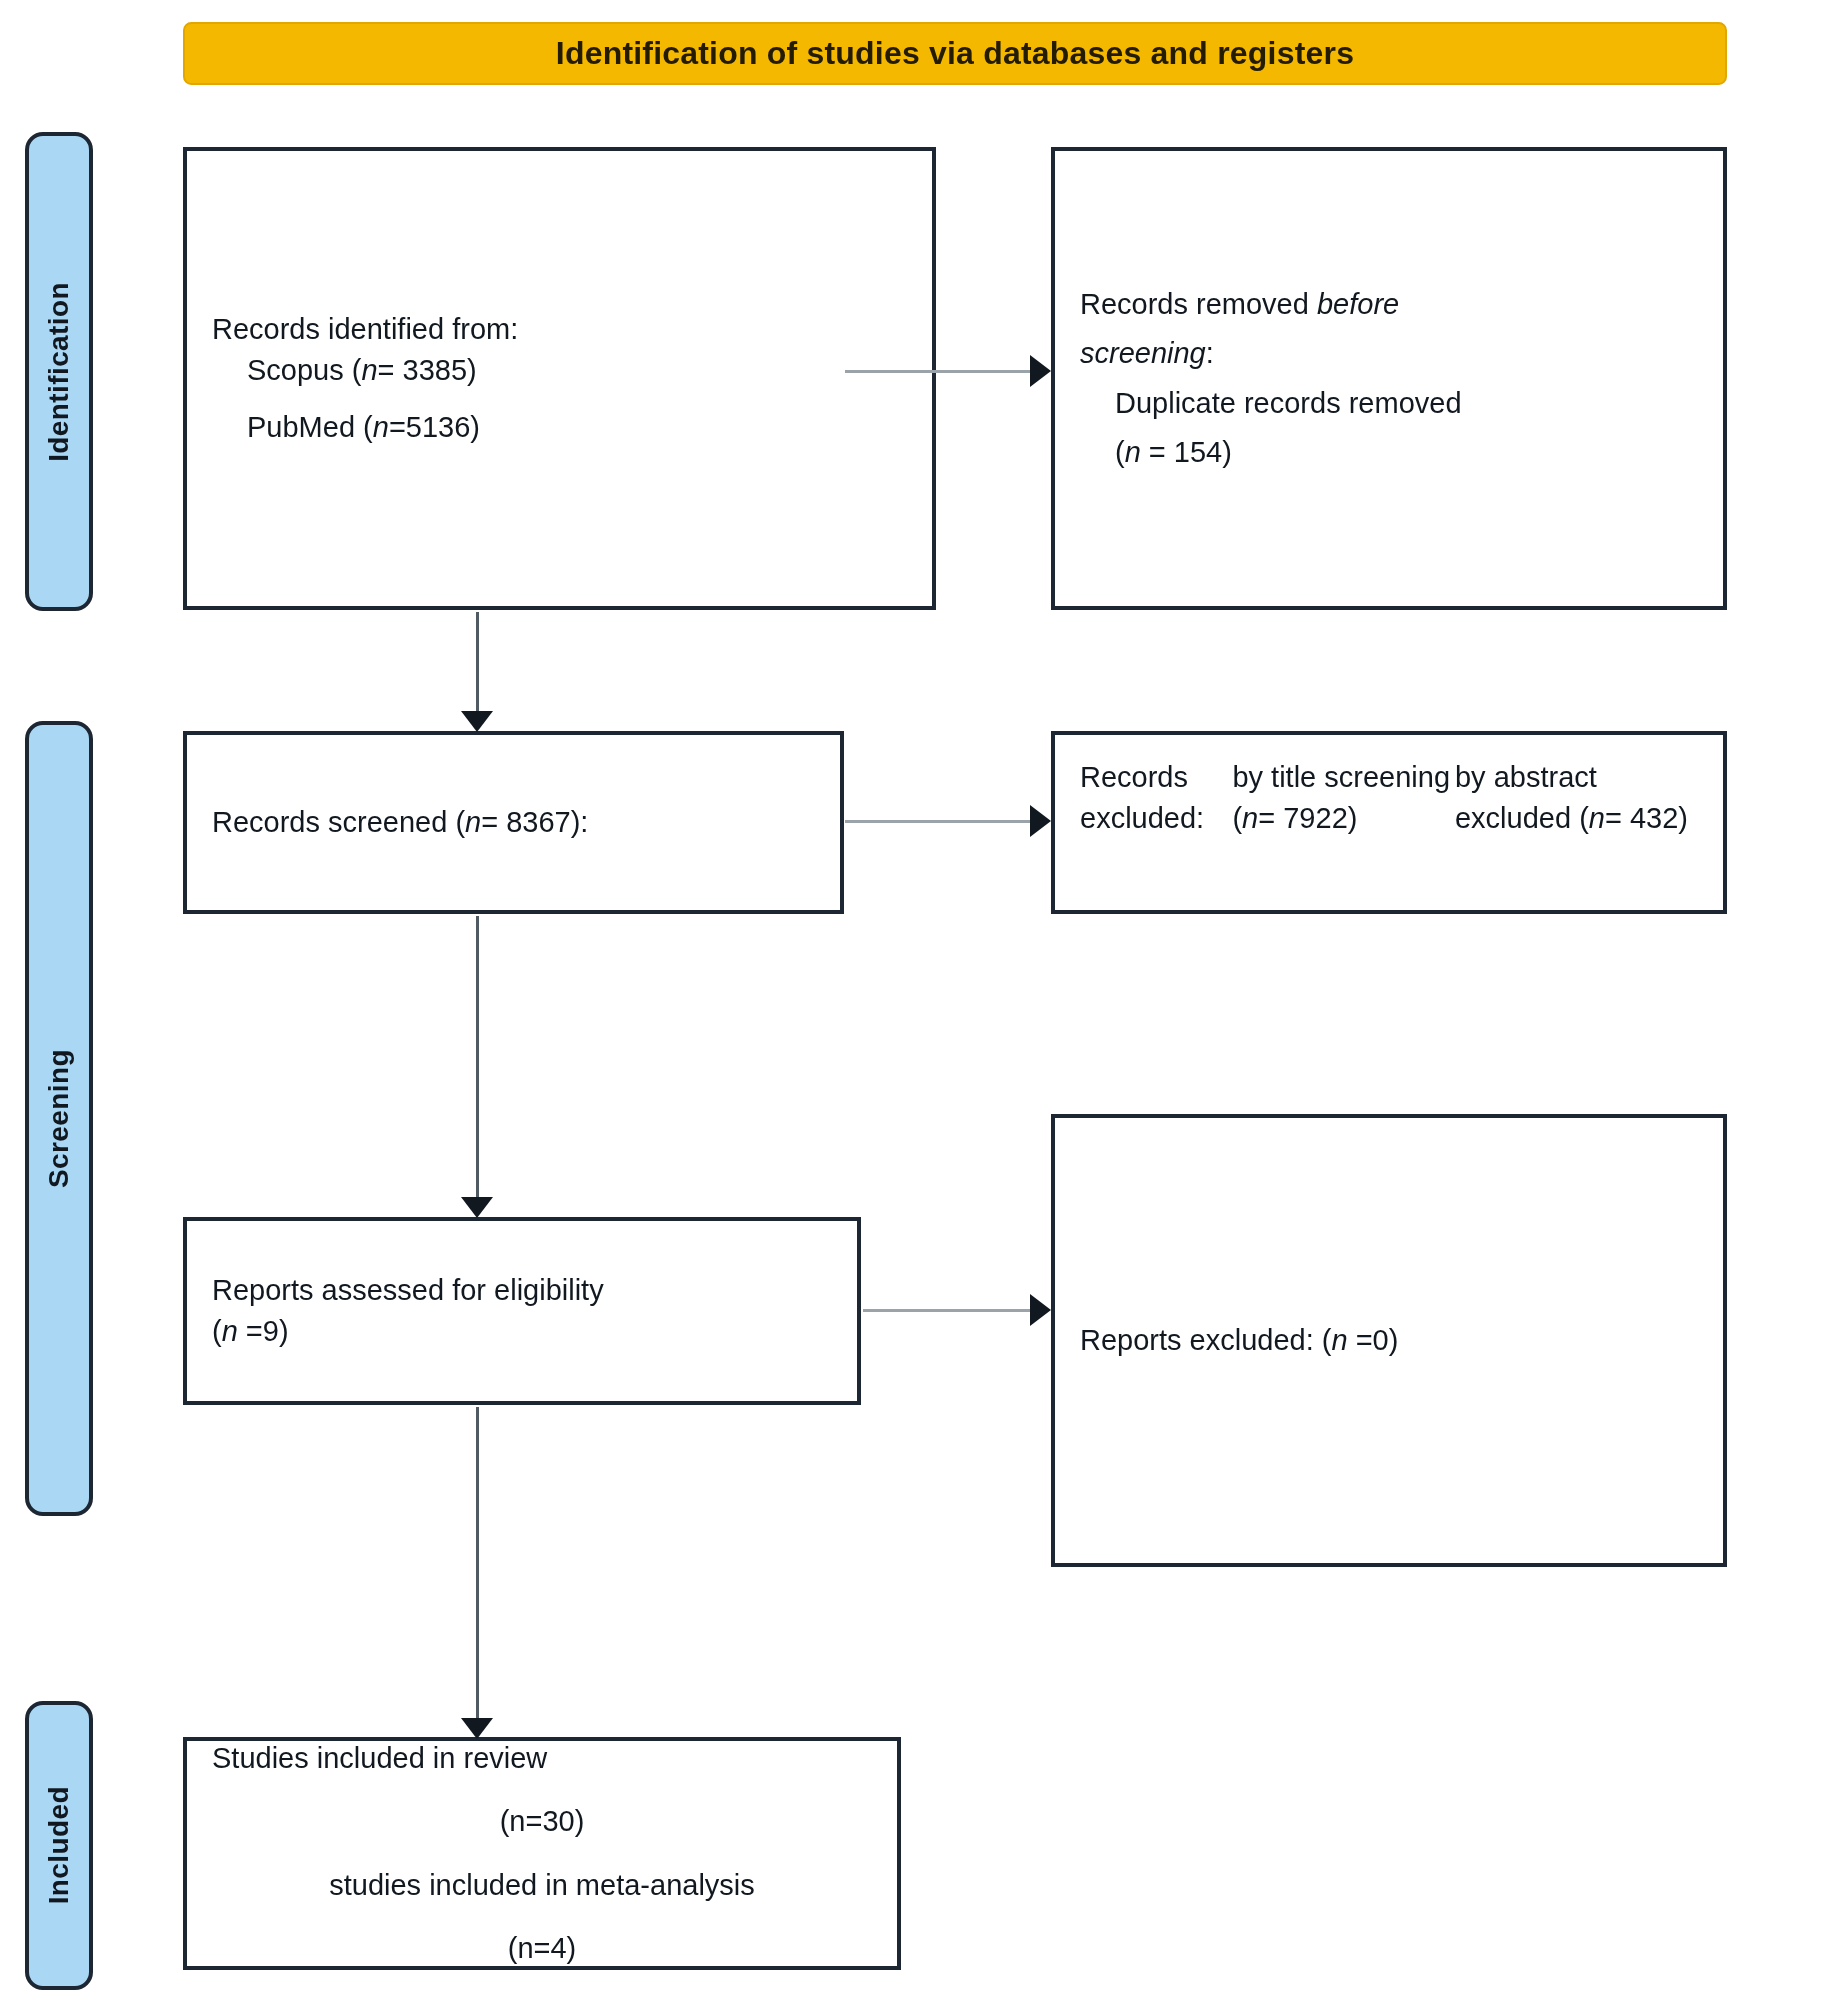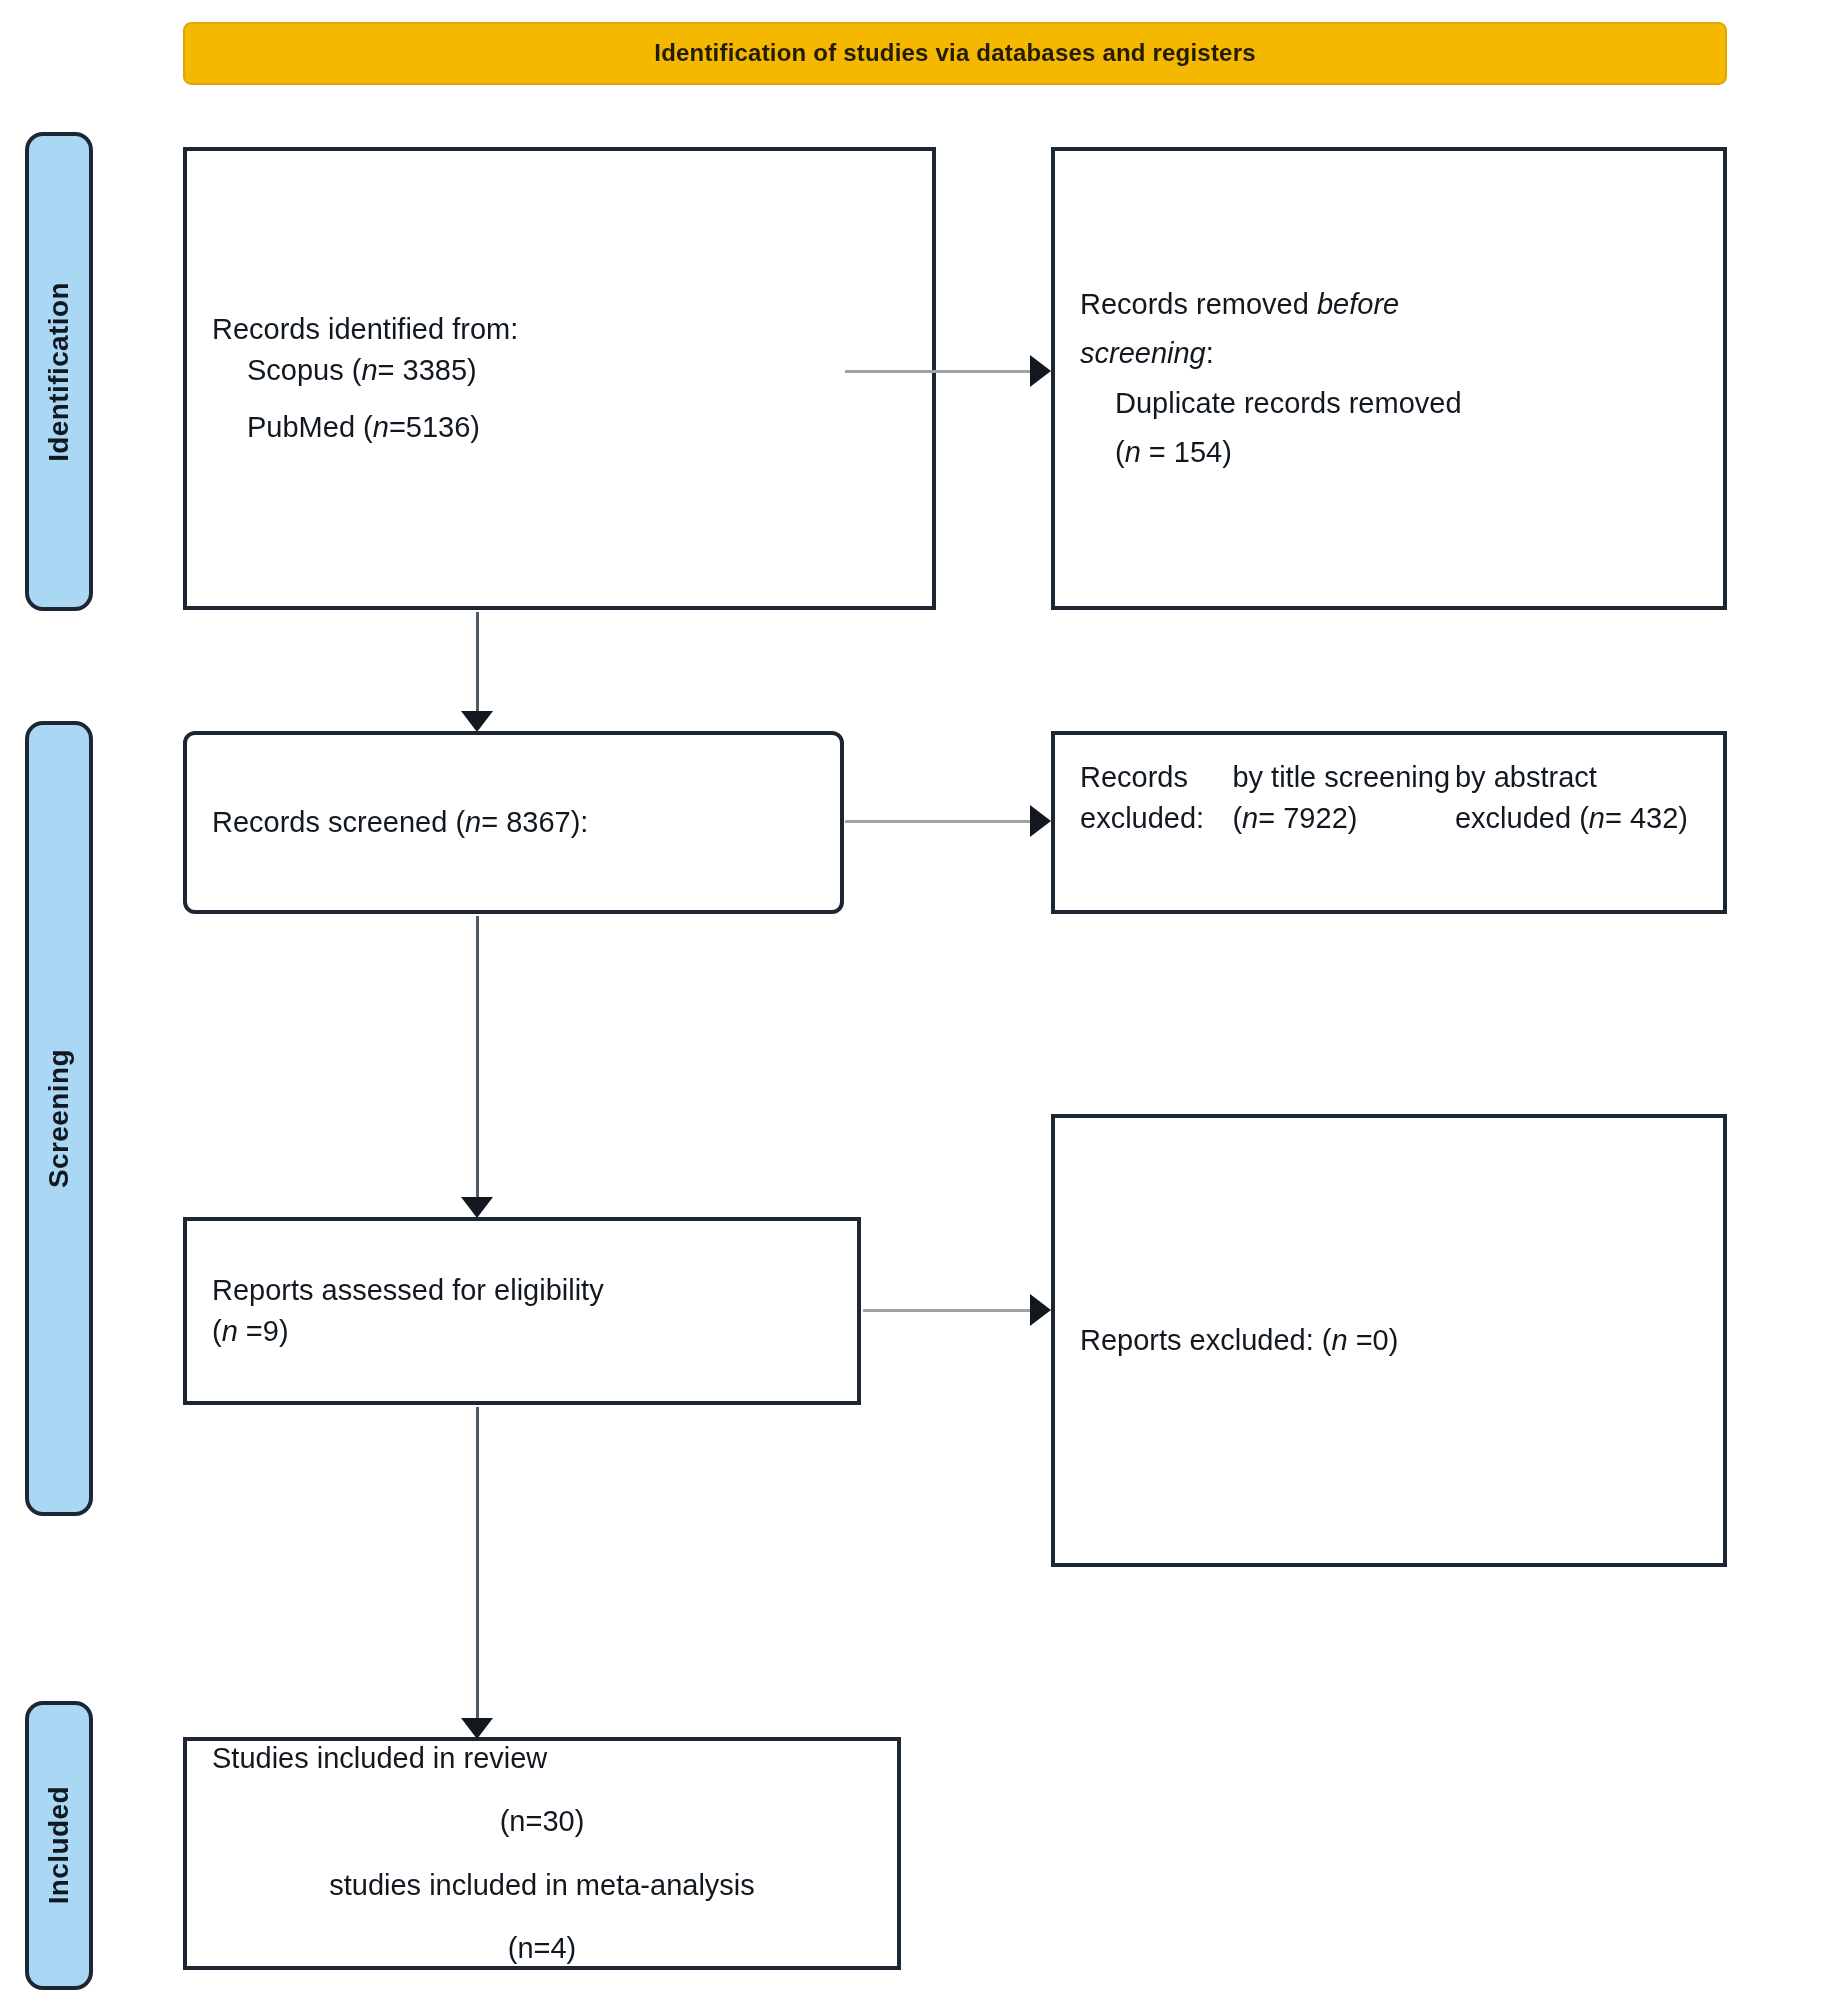--- a/index.html
+++ b/index.html
@@ -26,21 +26,21 @@
     width: 1544px;
     height: 63px;
     background: #F5B800;
     border: 2.5px solid #E2A600;
     border-radius: 8.3px;
     box-sizing: border-box;
     display: flex;
     align-items: center;
     justify-content: center;
     color: #241c00;
-    font-size: 24px;
+    font-size: 32px;
     font-weight: bold;
     letter-spacing: 0.2px;
   }
 
   
   .stage {
     position: absolute;
     left: 25px;
     width: 68px;
     background: #A9D7F4;
@@ -74,21 +74,21 @@
     font-size: 29px;
     line-height: 1.42;
     color: #111820;
   }
   .box .ln { white-space: pre-wrap; }
   .box .indent { padding-left: 35px; }
   .box.center { text-align: center; }
 
   #box-identified   { left: 183px;  top: 147px;  width: 753px;  height: 463px; }
   #box-removed      { left: 1051px; top: 147px;  width: 676px;  height: 463px; gap: 8px; }
-  #box-screened     { left: 183px;  top: 731px;  width: 661px;  height: 183px; border-radius: 12px; }
+  #box-screened     { left: 183px;  top: 731px;  width: 661px;  height: 183px; }
   #box-excluded     { left: 1051px; top: 731px;  width: 676px;  height: 183px; }
   #box-eligibility  { left: 183px;  top: 1217px; width: 678px;  height: 188px; }
   #box-rep-excluded { left: 1051px; top: 1114px; width: 676px;  height: 453px; }
   #box-included     { left: 183px;  top: 1737px; width: 718px;  height: 233px; gap: 22px; }
 
   
   #box-screened, #box-eligibility, #box-rep-excluded, #box-included {
     display: flex;
     flex-direction: column;
     justify-content: center;

